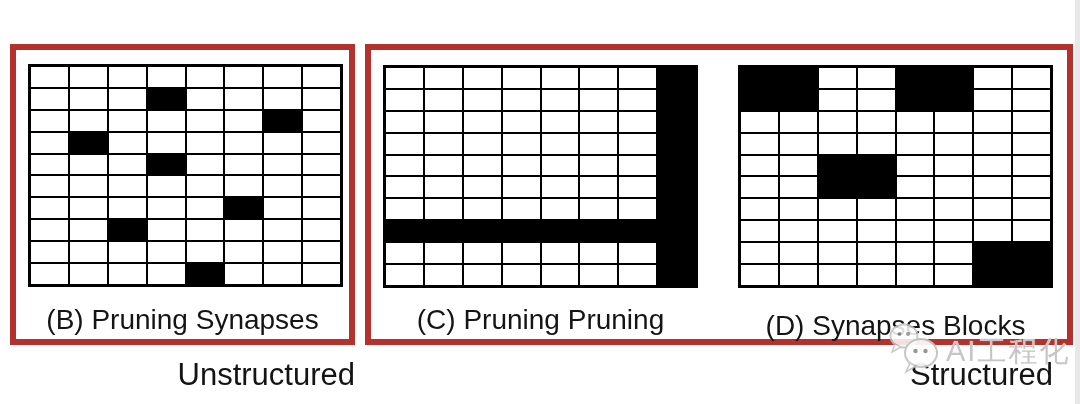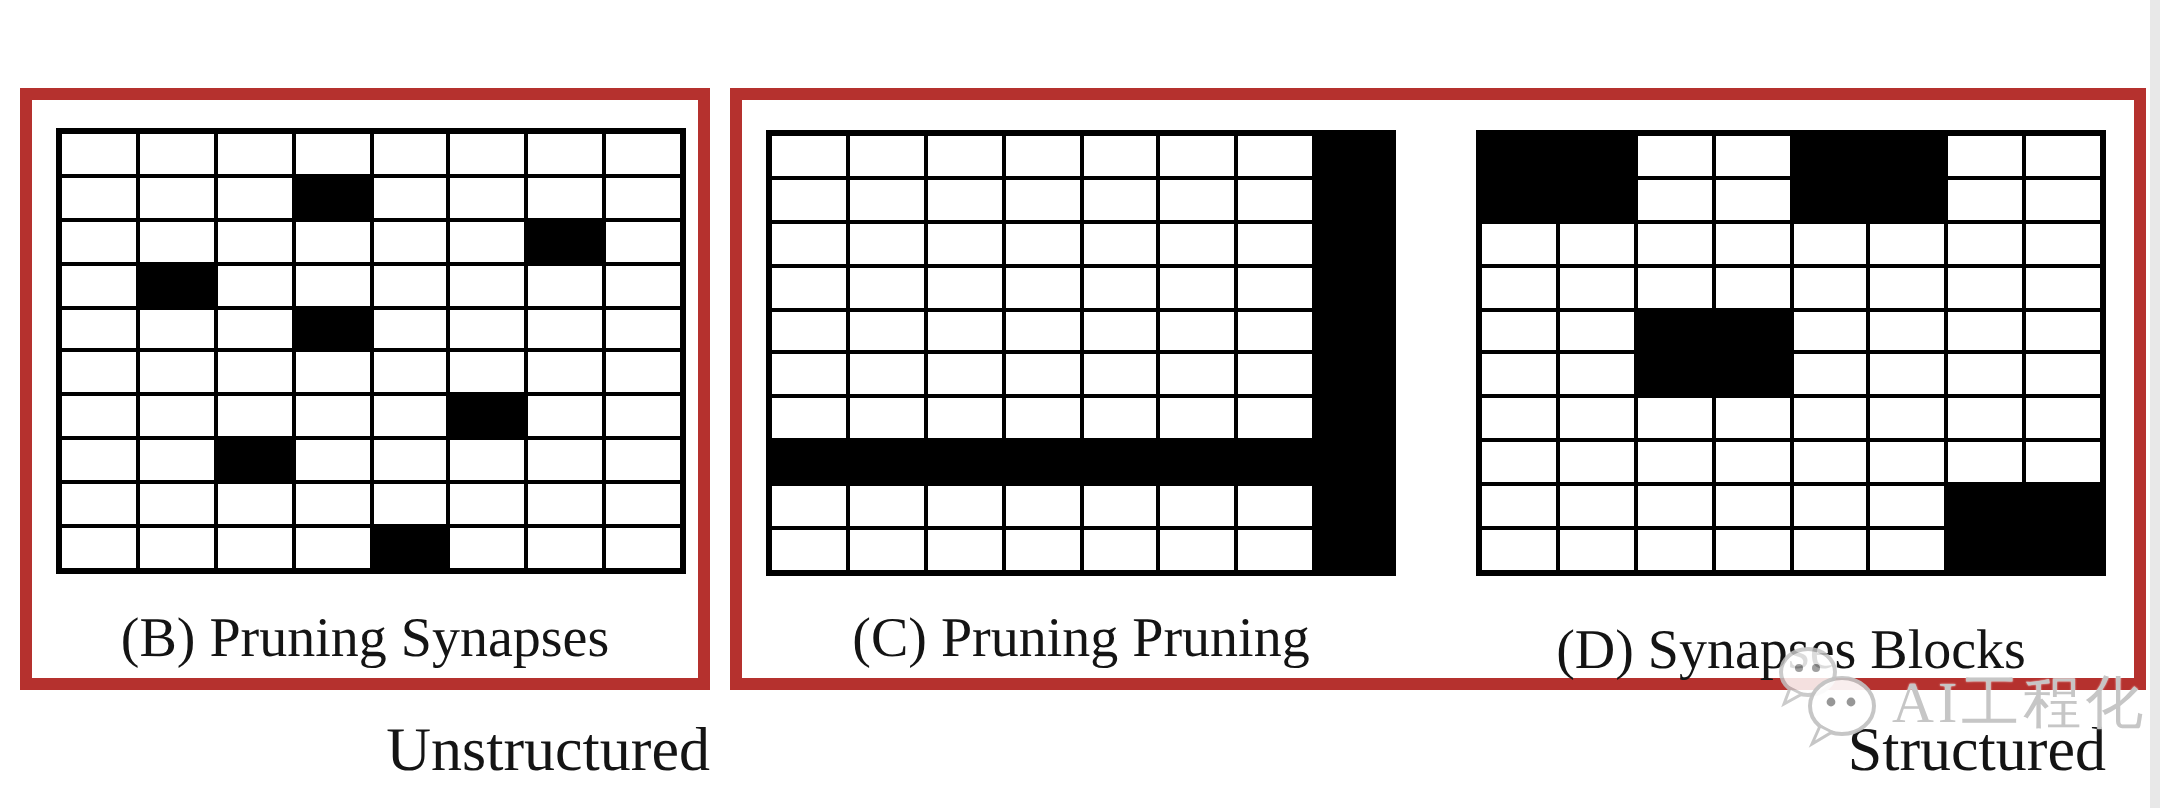--- a/index.html
+++ b/index.html
@@ -3,21 +3,21 @@
 <meta charset="utf-8">
 <style>
   * { margin: 0; padding: 0; box-sizing: border-box; }
   html, body { background: #ffffff; }
   .canvas {
     position: relative;
     width: 1080px;
     height: 404px;
     background: #ffffff;
     overflow: hidden;
-    font-family: Liberation Serif, serif;
+    font-family: Liberation Sans, sans-serif;
   }
   .frame {
     position: absolute;
     border: 6px solid #b5312e;
     background: #ffffff;
   }
   .frame-left  { left: 10px;  top: 44px; width: 345px; height: 301px; }
   .frame-right { left: 365px; top: 44px; width: 708px; height: 301px; }
 
   .prune-grid {

